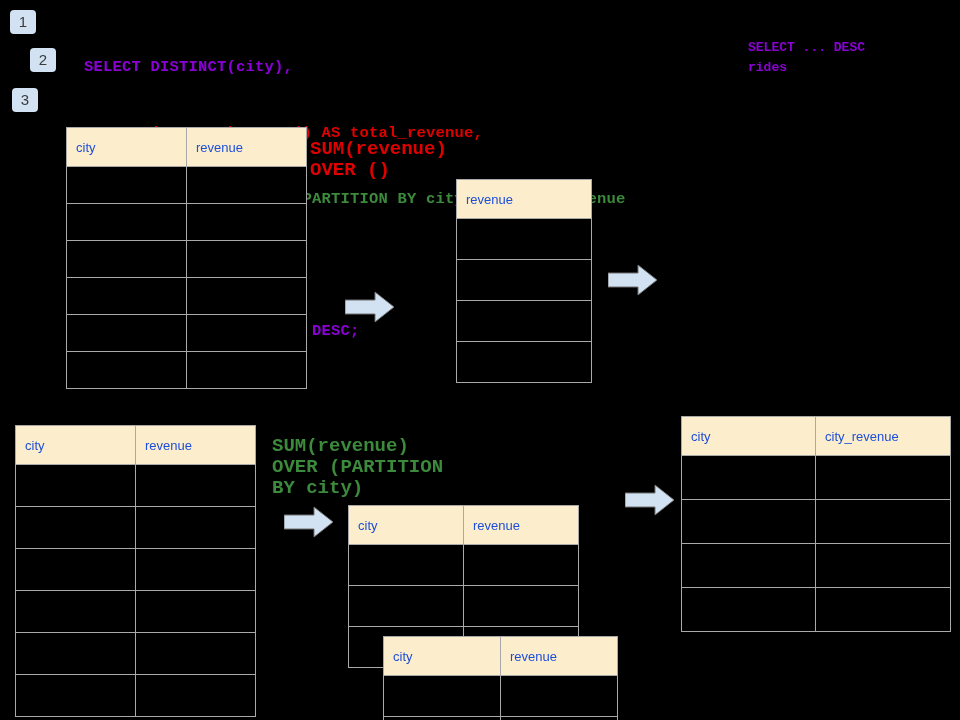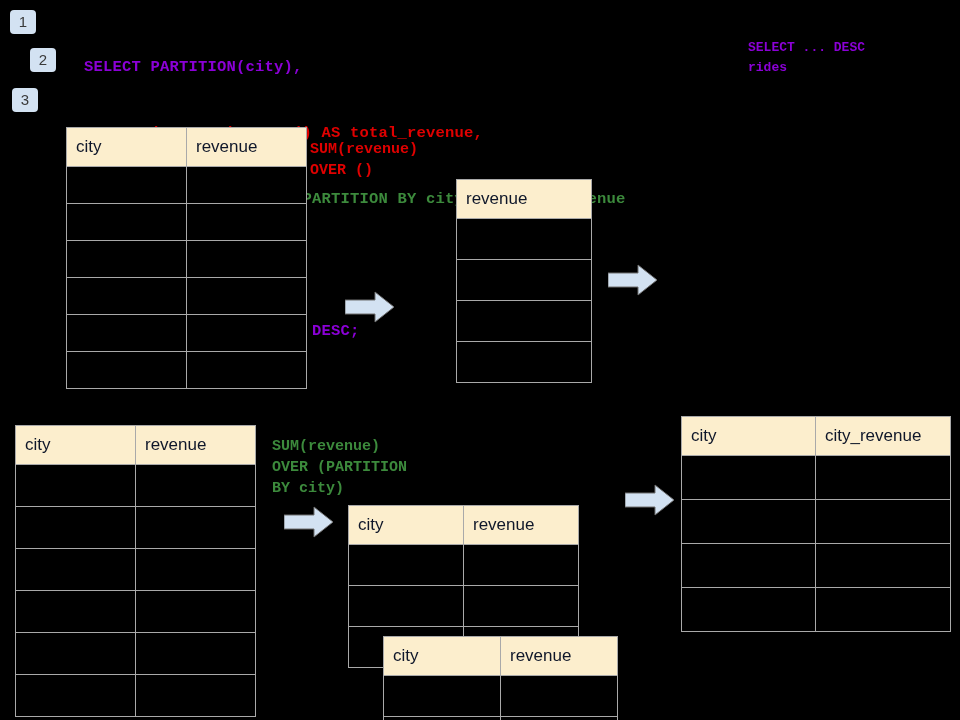--- a/index.html
+++ b/index.html
@@ -42,21 +42,21 @@
   }
   .sql-line { white-space: pre; }
   .c-purple { color: #8b00d7; }
   .c-red    { color: #e00000; }
   .c-green  { color: #3c8a3c; }
 
   
   .anno {
     position: absolute;
     font-family: "Liberation Mono", monospace;
-    font-size: 15px;
+    font-size: 19px;
     font-weight: bold;
     white-space: pre;
     line-height: 21px;
   }
   .anno-small {
     position: absolute;
     font-family: "Liberation Mono", monospace;
     font-size: 13px;
     font-weight: bold;
     white-space: pre;
@@ -72,40 +72,40 @@
     background: #000000;
   }
   .tbl td {
     border: 1px solid #a9a9a9;
     padding: 0;
     background: #000000;
   }
   .tbl th {
     border: 1px solid #a9a9a9;
     background: #fceecd;
-    color: #0f172a;
+    color: #1d4ed8;
     font-family: "Liberation Sans", sans-serif;
-    font-size: 17px;
+    font-size: 13px;
     font-weight: normal;
     text-align: left;
     padding: 0 0 0 9px;
   }
 
   
   .arrow { position: absolute; }
 </style>
 </head>
 <body>
 
 <div class="badge" style="left:10px;  top:10px;">1</div>
 <div class="badge" style="left:30px;  top:48px;">2</div>
 <div class="badge" style="left:12px;  top:88px;">3</div>
 
 <div class="sql" style="left:84px; top:12px;">
-  <div class="sql-line c-purple">SELECT PARTITION(city),</div>
+  <div class="sql-line c-purple">SELECT DISTINCT(city),</div>
   <div class="sql-line c-red">    SUM(revenue) OVER () AS total_revenue,</div>
   <div class="sql-line c-green">    SUM(revenue) OVER (PARTITION BY city) as city_revenue</div>
   <div class="sql-line c-purple">  FROM rides</div>
   <div class="sql-line c-purple">  ORDER by city_revenue DESC;</div>
 </div>
 
 <div class="anno-small" style="left:748px; top:38px;">SELECT ... DESC
 rides</div>
 
 <div class="anno c-red" style="left:310px; top:139px;">SUM(revenue)

